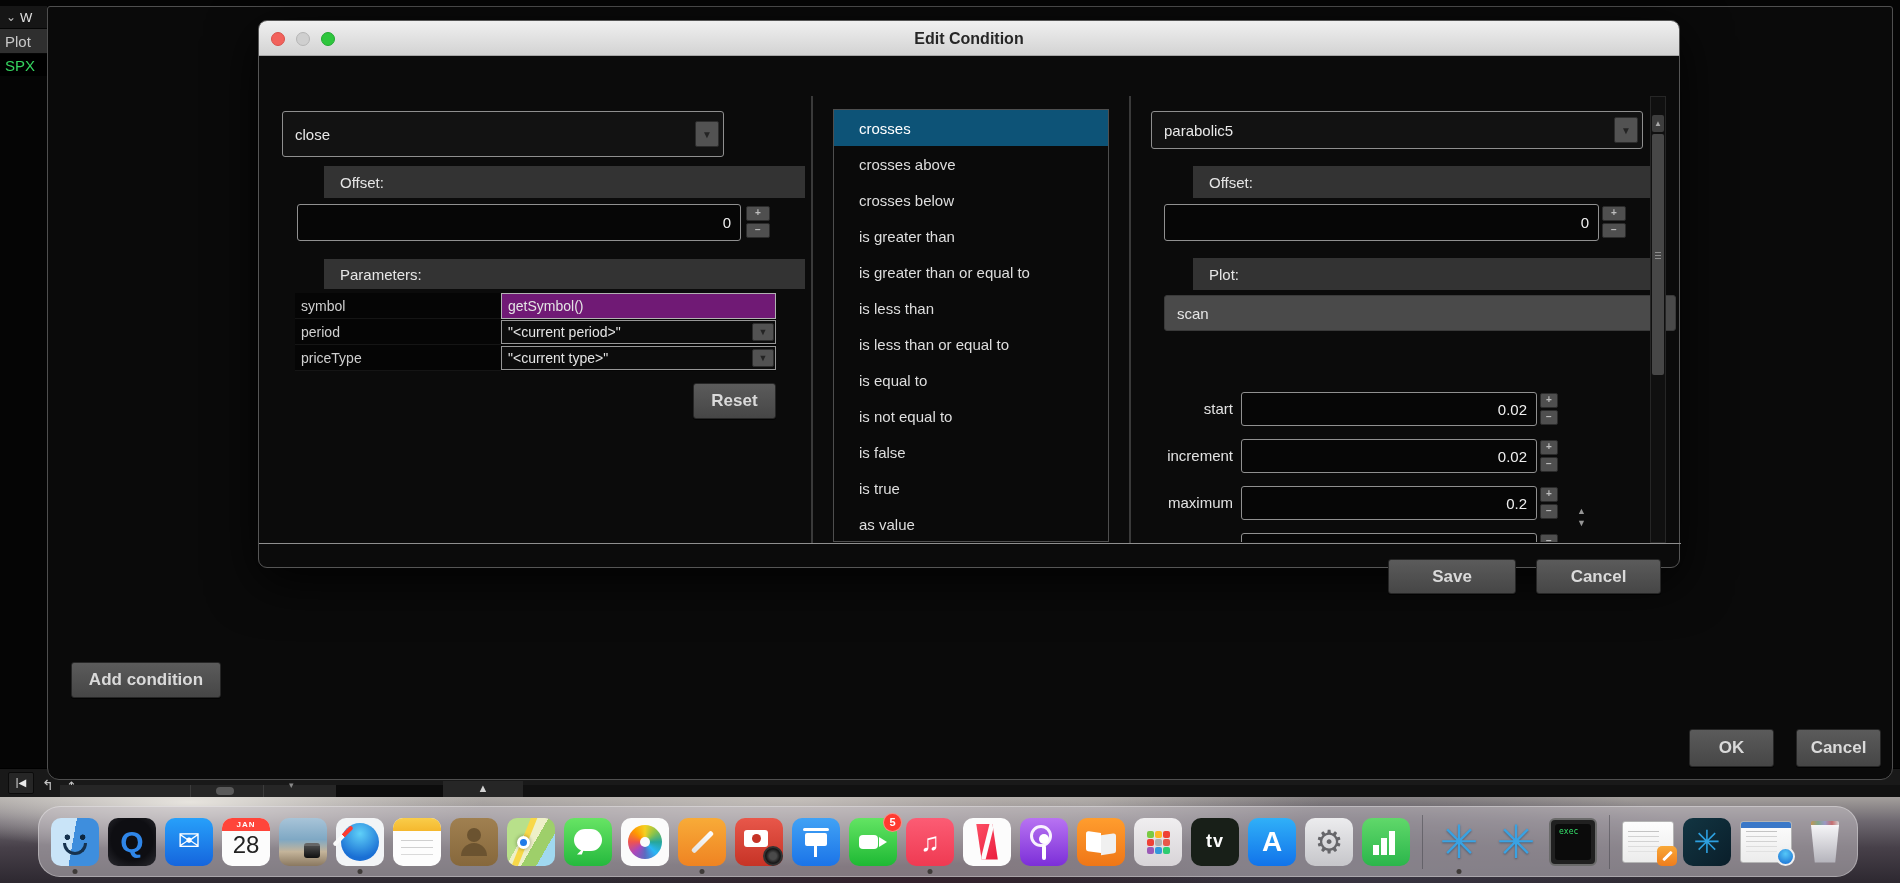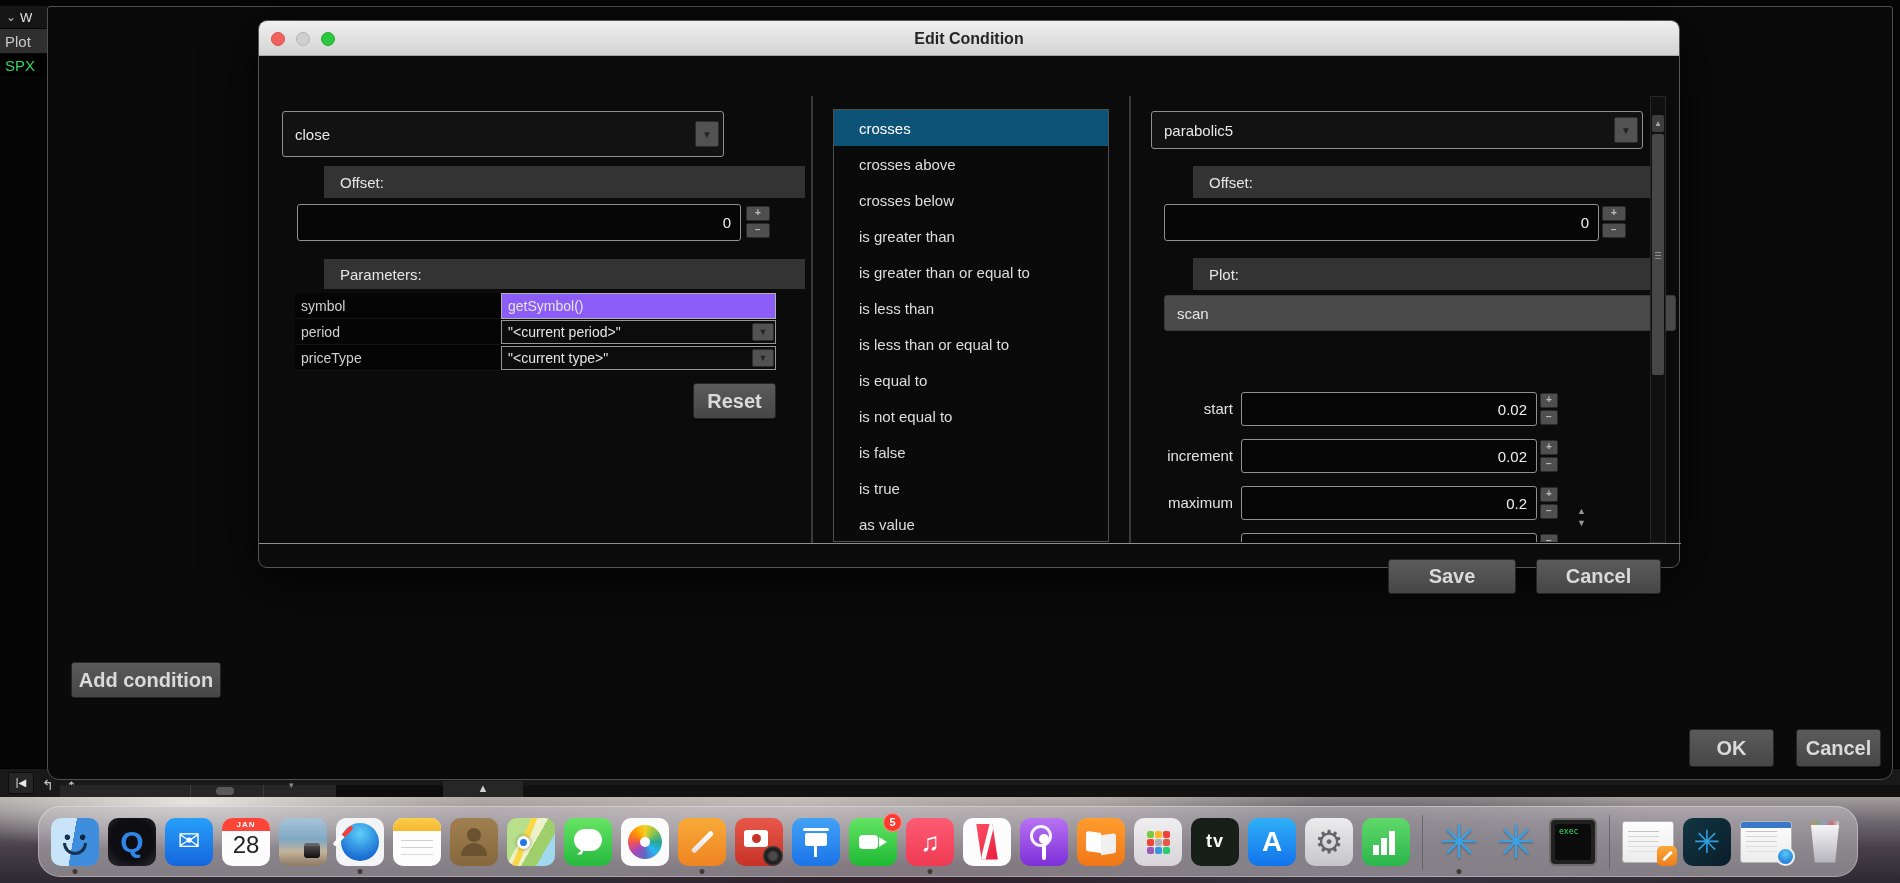--- a/index.html
+++ b/index.html
@@ -35,21 +35,21 @@
   .tb-div1 { left:130px; top:0; width:1px; height:12px; background:#3c3c3c; position:absolute; }
   .tb-div2 { left:203px; top:0; width:1px; height:12px; background:#3c3c3c; position:absolute; }
   .tb-thumb { left:216px; top:18px; width:18px; height:8px; background:#5a5a5a; border-radius:4px; }
   .tb-caret { left:289px; top:11px; color:#8a8a8a; font-size:9px; }
   .tb-mid { left:336px; top:16px; width:107px; height:12px; background:#0c0c0c; }
   .tb-seg { left:443px; top:12px; width:80px; height:16px; background:#262626; color:#d2d2d2; font-size:11px; text-align:center; line-height:15px; }
   .tb-right { left:523px; top:16px; width:1377px; height:12px; background:#111; }
 
   
   .modal { position:absolute; left:47px; top:6px; width:1846px; height:774px; background:#0a0a0a; border:1px solid #4f4f4f; border-radius:3px 3px 12px 12px; }
-  .btn { position:absolute; background:linear-gradient(#5b5b5b,#464646); border:1px solid #262626; border-radius:3px; color:#dadada; font-weight:bold; font-size:20px; display:flex; align-items:center; justify-content:center; box-shadow:0 1px 0 rgba(0,0,0,.7); cursor:default; }
+  .btn { position:absolute; background:linear-gradient(#5b5b5b,#464646); border:1px solid #262626; border-radius:3px; color:#dadada; font-weight:bold; font-size:17px; display:flex; align-items:center; justify-content:center; box-shadow:0 1px 0 rgba(0,0,0,.7); cursor:default; }
   .btn-add { left:23px; top:655px; width:150px; height:36px; }
   .btn-ok { left:1641px; top:722px; width:85px; height:38px; }
   .btn-cancel2 { left:1748px; top:722px; width:85px; height:38px; }
 
   
   .dialog { position:absolute; left:258px; top:20px; width:1422px; height:548px; background:#0b0b0b; border:1px solid #565656; border-radius:9px; box-shadow:0 14px 50px rgba(0,0,0,.85); }
   .titlebar { position:absolute; left:0; top:0; width:100%; height:35px; background:linear-gradient(#f0f0f0,#d3d3d3); border-bottom:1px solid #a8a8a8; border-radius:8px 8px 0 0; }
   .title { position:absolute; left:0; top:0; width:100%; height:35px; text-align:center; line-height:35px; font-size:16px; font-weight:bold; color:#262626; }
   .tl { position:absolute; top:11px; width:14px; height:14px; border-radius:50%; }
   .tl-close { left:12px; background:#f2625c; border:1px solid #d8514b; }
@@ -71,21 +71,21 @@
   .sel-left   { left:15px; top:55px; width:442px; height:46px;margin-left:8px; }
   .hdr-off-l  { left:36px; top:110px; width:481px; height:32px; }
   .off-row-l  { left:38px; top:148px; width:478px; height:37px; }
   .off-in-l   { left:0; top:0; width:444px; height:37px; }
   .off-sp-l   { left:449px; top:2px; }
   .hdr-par    { left:36px; top:203px; width:481px; height:30px; }
   .par-table  { left:36px; top:237px; width:481px; height:78px; background:#050505; }
   .par-row    { position:relative; height:26px; display:flex; }
   .par-name   { width:206px; color:#cfcfcf; font-size:14px; line-height:26px; padding-left:6px; border-bottom:1px solid #151515; }
   .par-val    { position:relative; width:275px; }
-  .cell-text  { position:absolute; inset:0; background:#8b5cf6; border:1px solid #b2b2b2; color:#e4e4e4; font-size:14px; line-height:24px; padding-left:6px; }
+  .cell-text  { position:absolute; inset:0; background:#701a75; border:1px solid #b2b2b2; color:#e4e4e4; font-size:14px; line-height:24px; padding-left:6px; }
   .cell-dd    { position:absolute; inset:1px 0; background:#0c0c0c; border:1px solid #979797; color:#e4e4e4; font-size:14px; line-height:22px; padding-left:6px; }
   .dd-btn     { position:absolute; right:2px; top:50%; transform:translateY(-50%); width:22px; height:18px; background:#525252; border:1px solid #2c2c2c; border-radius:2px; color:#242424; font-size:9px; text-align:center; line-height:16px; }
   .btn-reset  { left:434px; top:327px; width:83px; height:36px; }
 
   .vsep1 { left:552px; top:40px; width:2px; height:447px; background:#3a3a3a; }
   .vsep2 { left:870px; top:40px; width:2px; height:447px; background:#3a3a3a; }
 
   
   .op-list { left:574px; top:53px; width:276px; height:433px; border:1px solid #4e4e4e; background:#0a0a0a; overflow:hidden; }
   .op-item { height:36px; display:flex; align-items:center; padding-left:25px; color:#dedede; font-size:15px; }

